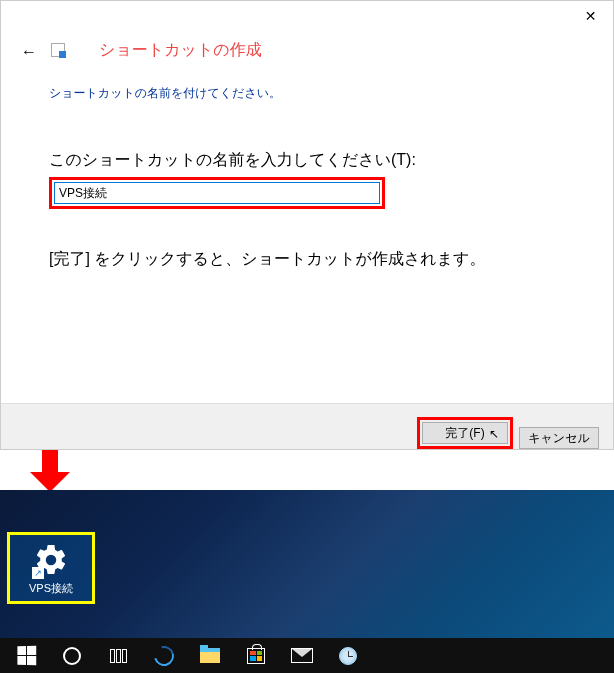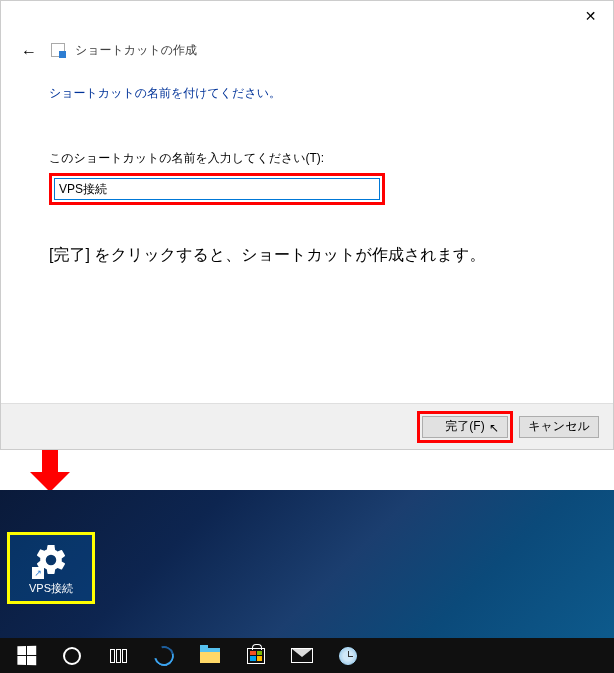--- a/index.html
+++ b/index.html
@@ -57,34 +57,35 @@
   .app-icon::after {
     content: "";
     position: absolute;
     right: -2px;
     bottom: -2px;
     width: 7px;
     height: 7px;
     background: #2d7dd2;
   }
   .header-title {
-    font-size: 12px;
-    color: #404040;
+    font-size: 16px;
+    color: #ef4444;
+    margin-left: 24px;
   }
   .content {
     padding: 24px 48px 0 48px;
   }
   .main-heading {
     color: #003399;
     font-size: 12px;
     font-weight: normal;
     margin-bottom: 48px;
   }
   .input-label {
-    font-size: 12px;
+    font-size: 16px;
     color: #000;
     margin-bottom: 6px;
   }
   .hl-red {
     border: 3px solid #ff0000;
     padding: 2px;
     display: inline-block;
   }
   .text-input {
     width: 326px;
@@ -102,21 +103,21 @@
   }
   .button-row {
     position: absolute;
     bottom: 0;
     left: 0;
     right: 0;
     height: 46px;
     border-top: 1px solid #dfdfdf;
     background: #f0f0f0;
     display: flex;
-    align-items: center;
+    align-items: flex-end;
     justify-content: flex-end;
     padding-right: 14px;
     gap: 6px;
   }
   .win-button {
     min-width: 80px;
     height: 22px;
     border: 1px solid #adadad;
     background: #e1e1e1;
     font-size: 12px;

